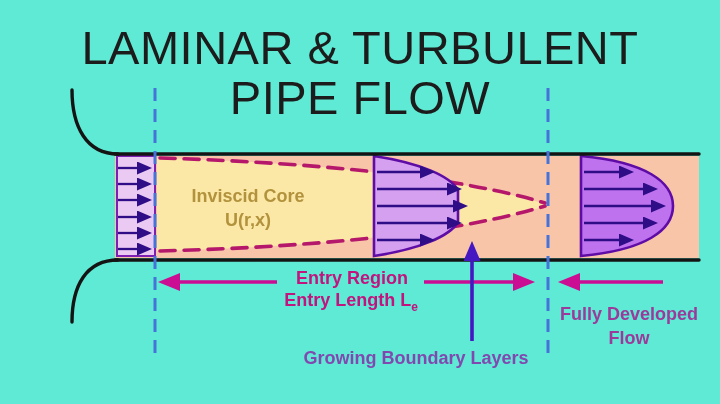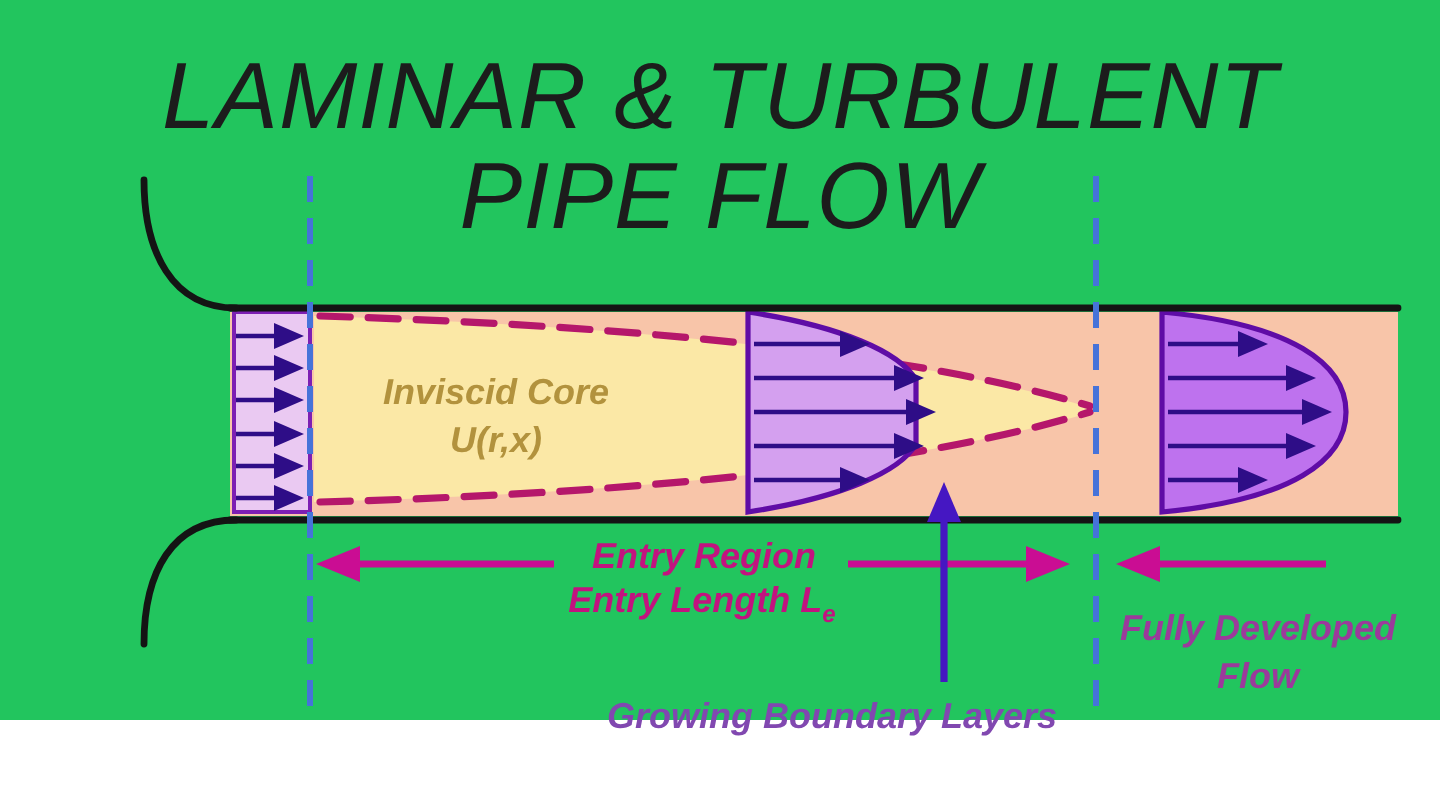--- a/index.html
+++ b/index.html
@@ -1,17 +1,17 @@
 <!DOCTYPE html>
 <html><head>
 <meta charset="utf-8">
 <style>
   html,body{margin:0;padding:0;background:#ffffff;}
   body{width:720px;height:404px;overflow:hidden;font-family:"Liberation Sans",sans-serif;}
-  .stage{position:relative;width:720px;height:360px;background:#22c55e;font-style:italic;}
+  .stage{position:relative;width:720px;height:404px;background:#5eead4;}
   svg{display:block}
 
   
   .wall{stroke:#141414;stroke-width:3.4;fill:none;stroke-linecap:round;}
   .pipe-fill{fill:#f8c5a9;}
   .core-fill{fill:#fbe8a6;}
   .bl-dash{stroke:#b5176b;stroke-width:3.6;fill:none;stroke-dasharray:15 9;stroke-linecap:round;}
   .station{stroke:#4673d9;stroke-width:3;fill:none;stroke-dasharray:13 8;}
   .inlet-prof{fill:#eac9f2;stroke:#7d1fb3;stroke-width:2;}
   .mid-prof{fill:#d4a0ef;stroke:#5f0ca6;stroke-width:2.6;}

